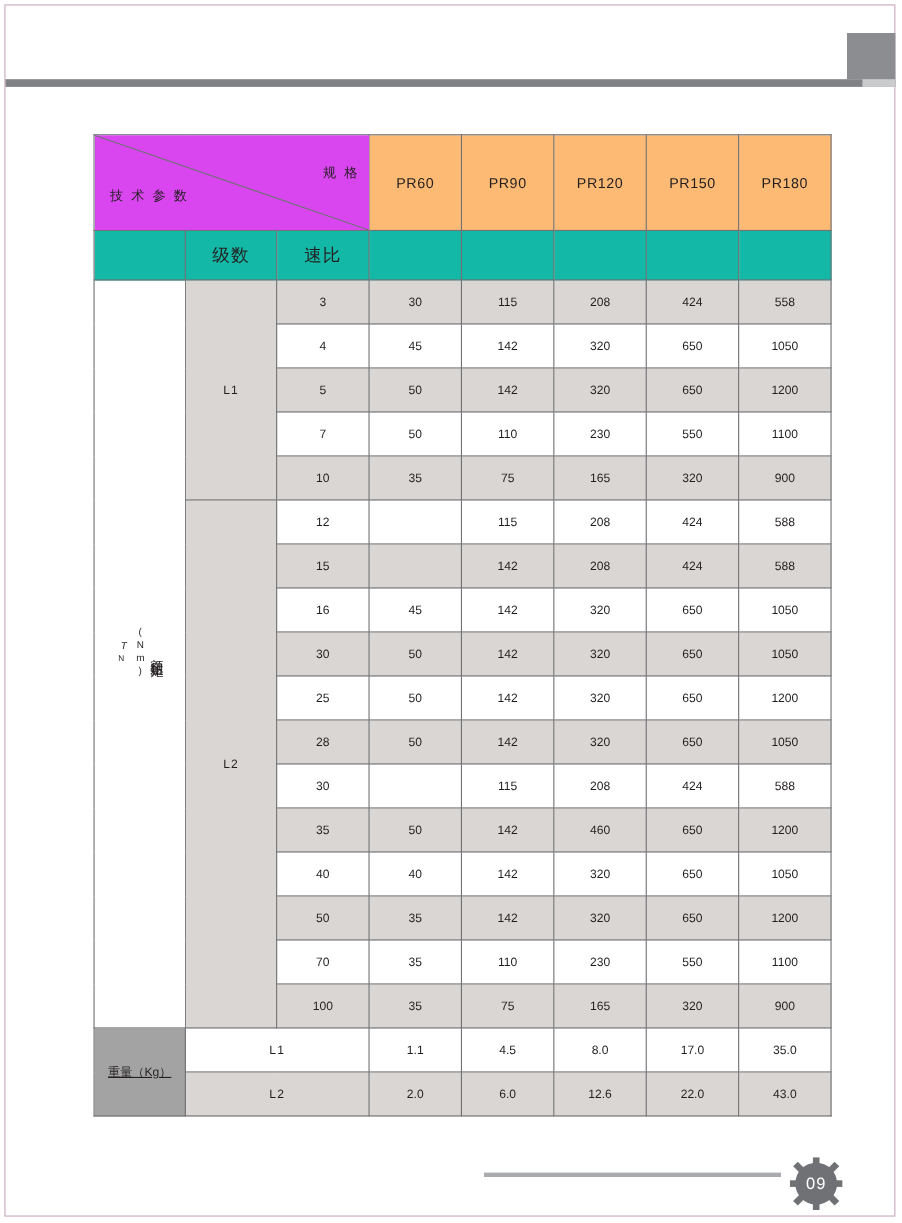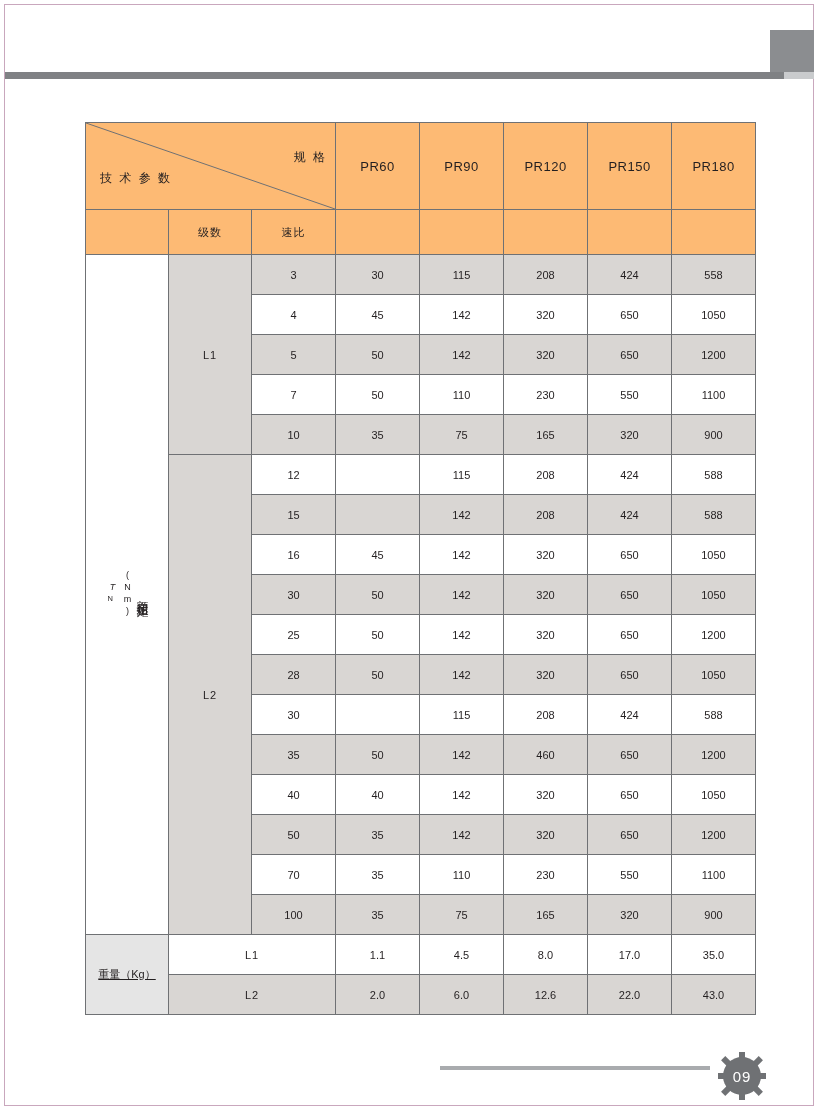--- a/index.html
+++ b/index.html
@@ -76,21 +76,21 @@
   .white { background: #ffffff; }
 
   col.c-param { width: 82px; }
   col.c-stage { width: 83px; }
   col.c-ratio { width: 84px; }
   col.c-model { width: 84px; }
 
   .corner-cell {
     position: relative;
     height: 86px;
-    background: #fdba74;
+    background: #d946ef;
     text-decoration: underline;
   }
   .corner-cell .diag {
     position: absolute;
     left: 0; top: 0;
     width: 100%; height: 100%;
     pointer-events: none;
   }
   .corner-label-top {
     position: absolute;
@@ -107,23 +107,23 @@
     letter-spacing: 2px;
   }
   .model-head {
     height: 86px;
     font-size: 13px;
     letter-spacing: 0.5px;
     background: #fdba74;
   }
   .sub-head {
     height: 44px;
-    font-size: 11px;
+    font-size: 16px;
     letter-spacing: 1px;
-    background: #fdba74;
+    background: #14b8a6;
   }
   .data-row td {
     height: 39px;
     font-size: 11px;
   }
   .vert-label {
     width: 82px;
     background: #ffffff;
     position: relative;
   }
@@ -136,21 +136,21 @@
     letter-spacing: 2px;
   }
   .vert-label .sub {
     font-size: 9px;
   }
   .stage-cell {
     font-size: 12px;
     letter-spacing: 1px;
   }
   .weight-label {
-    background: #e5e5e5;
+    background: #a3a3a3;
     font-size: 12px;
   }
   .weight-label u { text-decoration: underline; }
   .weight-stage {
     font-size: 12px;
     letter-spacing: 1px;
   }
   
   .footer-line {
     position: absolute;

